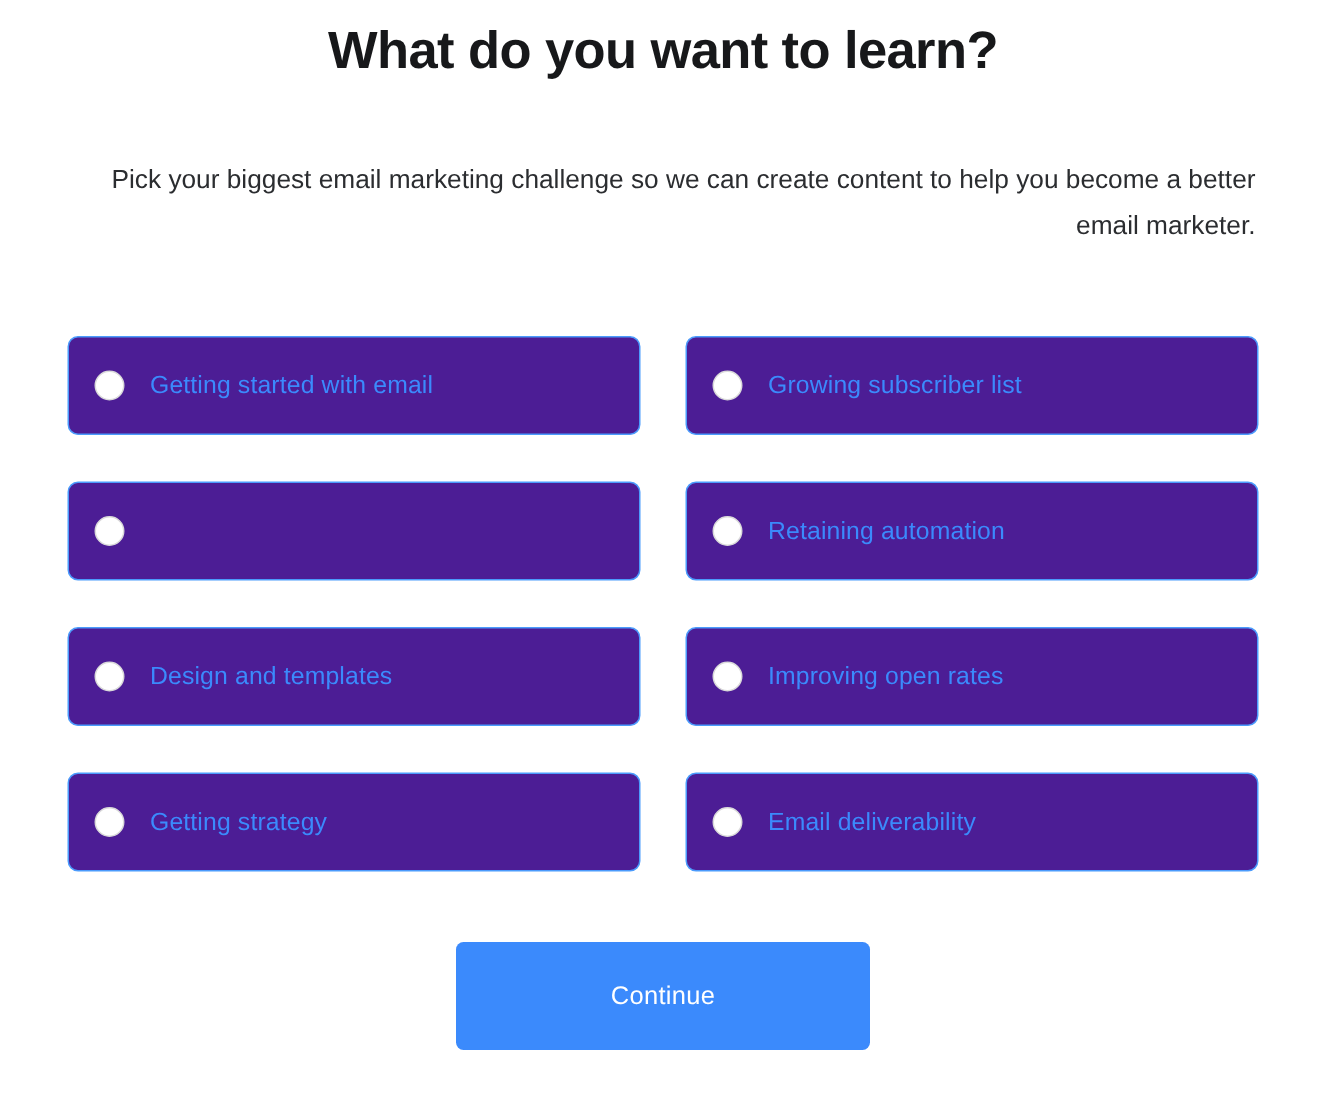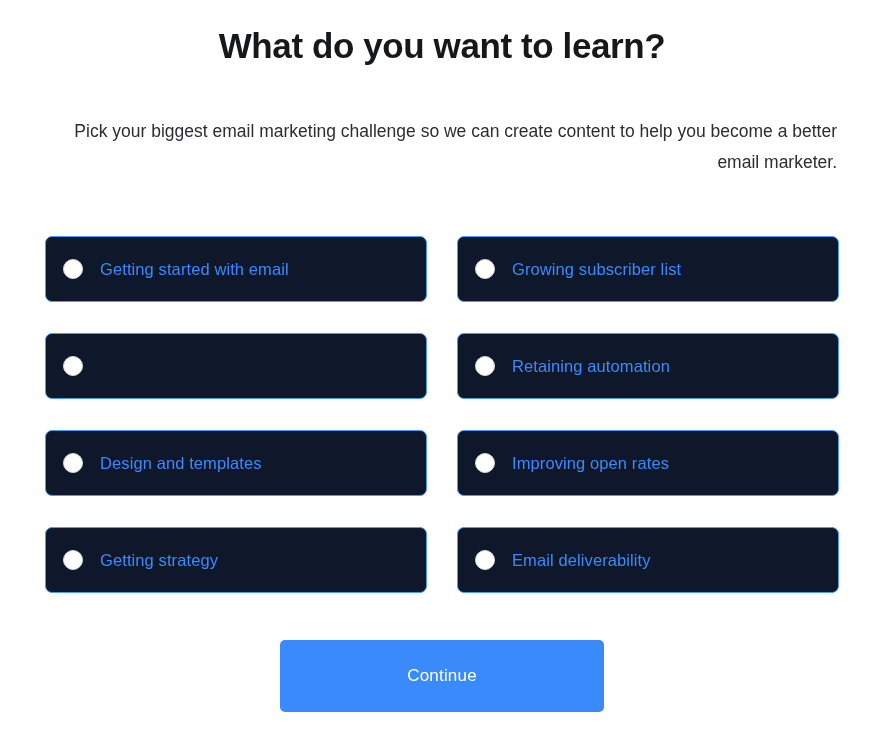--- a/index.html
+++ b/index.html
@@ -18,21 +18,21 @@
   .page {
     position: relative;
     width: 884px;
     height: 743px;
     box-sizing: border-box;
     background: #ffffff;
   }
 
   
   .heading-wrap {
-    padding-top: 24px;
+    padding-top: 12px;
     text-align: center;
   }
 
   .page-title {
     margin: 0;
     font-size: 35px;
     font-weight: 800;
     letter-spacing: -0.4px;
     color: #17181a;
     line-height: 44px;
@@ -61,21 +61,21 @@
   }
 
   .option-card {
     box-sizing: border-box;
     height: 66px;
     display: flex;
     align-items: center;
     padding-left: 17px;
     border: 1.6px solid #4b9bfc;
     border-radius: 7px;
-    background: #0f172a;
+    background: #4c1d95;
     cursor: pointer;
     user-select: none;
   }
 
   .radio-circle {
     flex: 0 0 auto;
     width: 20px;
     height: 20px;
     border-radius: 50%;
     border: 1.6px solid #dadada;
@@ -93,21 +93,21 @@
   }
 
   
   .footer-wrap {
     padding-top: 47px;
     display: flex;
     justify-content: center;
   }
 
   .continue-button {
-    width: 324px;
+    width: 276px;
     height: 72px;
     border: none;
     border-radius: 5px;
     background: #3b8afc;
     color: #ffffff;
     font-family: "Liberation Sans", sans-serif;
     font-size: 17px;
     font-weight: 400;
     letter-spacing: 0.2px;
     cursor: pointer;

